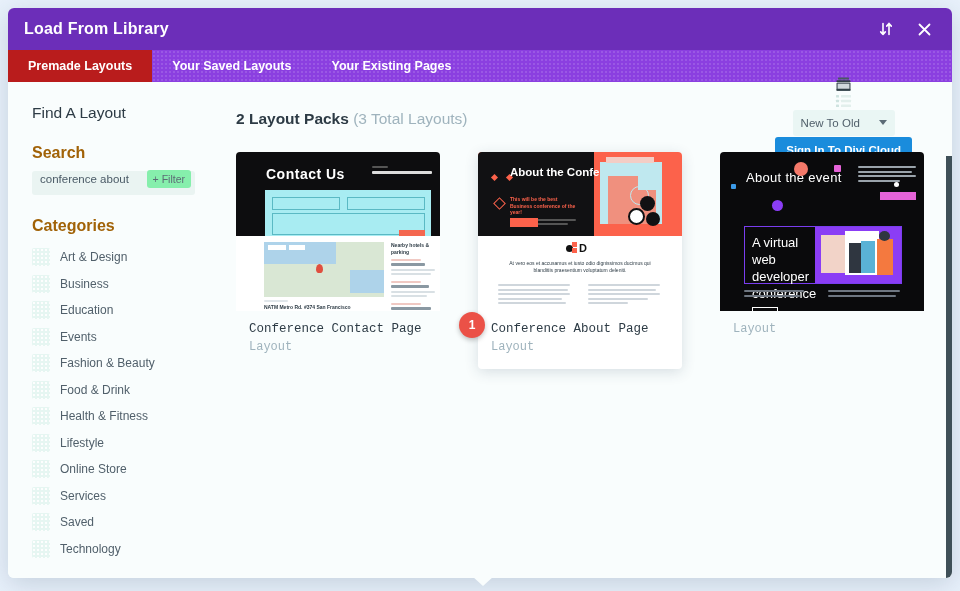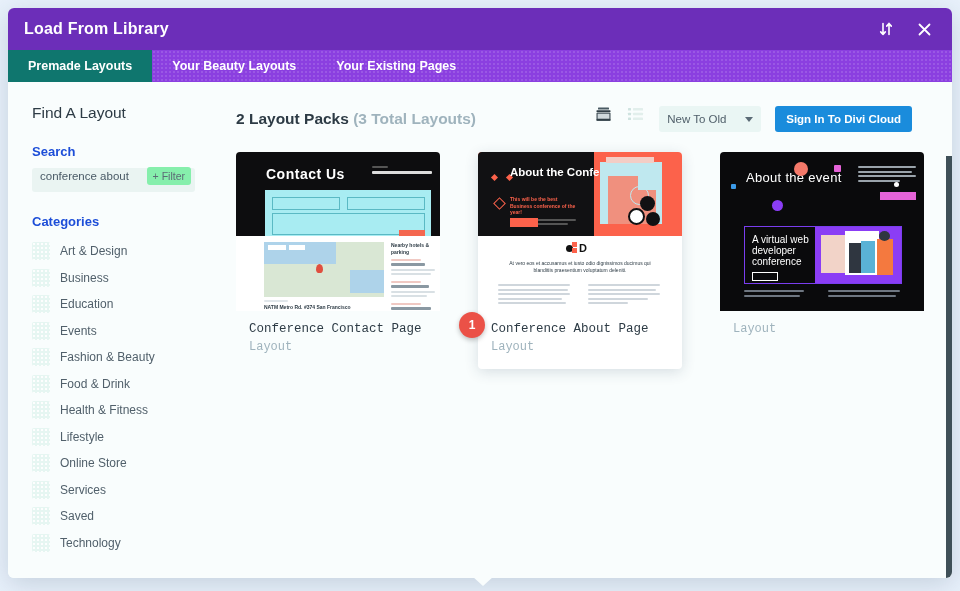--- a/index.html
+++ b/index.html
@@ -53,29 +53,29 @@
   .tabbar::before{
     content:"";position:absolute;inset:0;
     background-image:radial-gradient(rgba(255,255,255,.13) 1px, transparent 1px);
     background-size:4px 4px;pointer-events:none;
   }
   .tab{
     display:flex;align-items:center;padding:0 20px;
     color:#ffffff;font-size:12.5px;font-weight:bold;
     cursor:pointer;position:relative;z-index:1;white-space:nowrap;
   }
-  .tab.active{background:#0f766e;align-items:center;}
+  .tab.active{background:#b91c1c;align-items:center;}
 
   
   .body{display:flex;height:496px;background:#f9fdfd;position:relative;}
 
   
   .sidebar{width:214px;flex:0 0 214px;padding:22px 0 0 16px;box-sizing:border-box;}
   .sb-title{font-size:15.5px;color:#2d3b45;font-weight:normal;margin:0 0 22px 8px;}
-  .sb-label{font-size:13px;color:#1d4ed8;font-weight:bold;margin:0 0 9px 8px;}
+  .sb-label{font-size:16px;color:#a16207;font-weight:bold;margin:0 0 9px 8px;}
   .searchbox{
     display:flex;align-items:center;justify-content:space-between;
     width:163px;height:24px;margin:0 0 22px 8px;
     background:#eaf4f2;border-radius:3px;padding:0 4px 8px 8px;box-sizing:border-box;
   }
   .search-input{
     border:0;background:transparent;outline:none;
     font-family:"Liberation Sans", sans-serif;font-size:11.5px;color:#4a5a66;
     width:98px;padding:0;
   }
@@ -92,22 +92,22 @@
     background:#e6f6f2;
     background-image:radial-gradient(rgba(255,255,255,.9) 1px, transparent 1px);
     background-size:4px 4px;
   }
   .cat .cl{font-size:12px;color:#51606b;}
 
   
   .content{flex:1;padding:22px 0 0 14px;box-sizing:border-box;position:relative;}
   .content-head{display:flex;align-items:center;height:30px;padding-right:40px;}
   .packs{font-size:15.5px;color:#2d3b45;font-weight:bold;}
-  .packs .sub{color:#9fb3bd;font-weight:bold;}
-  .head-tools{margin-left:auto;display:flex;gap:14px;}
+  .packs .sub{color:#9fb3bd;font-weight:normal;}
+  .head-tools{margin-left:auto;display:flex;align-items:center;gap:1px;flex-direction:column;}
   .viewicon{width:18px;height:16px;cursor:pointer;display:block;}
   .sortsel{
     position:relative;width:102px;height:26px;background:#eaf6f4;border-radius:3px;
     display:flex;align-items:center;padding:0 8px;box-sizing:border-box;cursor:pointer;
   }
   .sortsel .sv{font-size:11.5px;color:#51606b;}
   .sortsel .chev{
     margin-left:auto;width:0;height:0;
     border-left:4px solid transparent;border-right:4px solid transparent;
     border-top:5px solid #5b6b76;
@@ -158,21 +158,21 @@
   .c2-card{position:absolute;left:122px;top:10px;width:62px;height:62px;background:#bfe8ef;overflow:hidden;}
   .c2-bld{position:absolute;left:8px;bottom:0;width:30px;height:48px;background:#f0907e;}
   .c2-ring{position:absolute;border-radius:50%;}
   .c2-low{height:75px;background:#fff;position:relative;}
   .c2-logo{position:absolute;left:88px;top:6px;width:28px;height:14px;}
   
   .c3-hero{height:159px;background:#0a0a0c;position:relative;overflow:hidden;}
   .c3-h1{position:absolute;left:26px;top:18px;color:#fff;font-size:13px;line-height:16px;letter-spacing:.3px;}
   .c3-dot{position:absolute;border-radius:50%;}
   .c3-panel{position:absolute;left:24px;top:74px;width:156px;height:56px;border:1px solid #7a3df0;display:flex;}
-  .c3-left{width:70px;padding:7px 0 0 7px;box-sizing:border-box;color:#fff;font-size:10px;line-height:11px;}
+  .c3-left{width:70px;padding:7px 0 0 7px;box-sizing:border-box;color:#fff;font-size:13px;line-height:17px;}
   .c3-right{flex:1;background:#8b3df5;position:relative;overflow:hidden;}
   .c3-btn{width:24px;height:7px;border:1px solid #fff;margin-top:5px;}
   .c3-rt{position:absolute;right:8px;top:14px;width:58px;}
   .c3-pbtn{position:absolute;right:8px;top:40px;width:36px;height:8px;background:#e563d8;}
 
   
   .vscroll{
     position:absolute;right:0px;top:74px;width:6px;height:496px;
     background:#3f5058;cursor:pointer;
   }
@@ -198,21 +198,21 @@
           </svg>
         </div>
       </div>
     </div>
 
     <div class="tabbar">
       <div class="tab active">
         <span>Premade Layouts</span>
       </div>
       <div class="tab">
-        <span>Your Beauty Layouts</span>
+        <span>Your Saved Layouts</span>
       </div>
       <div class="tab">
         <span>Your Existing Pages</span>
       </div>
     </div>
 
     <div class="body">
 
       <div class="sidebar">
         <div class="sb-title">Find A Layout</div>

